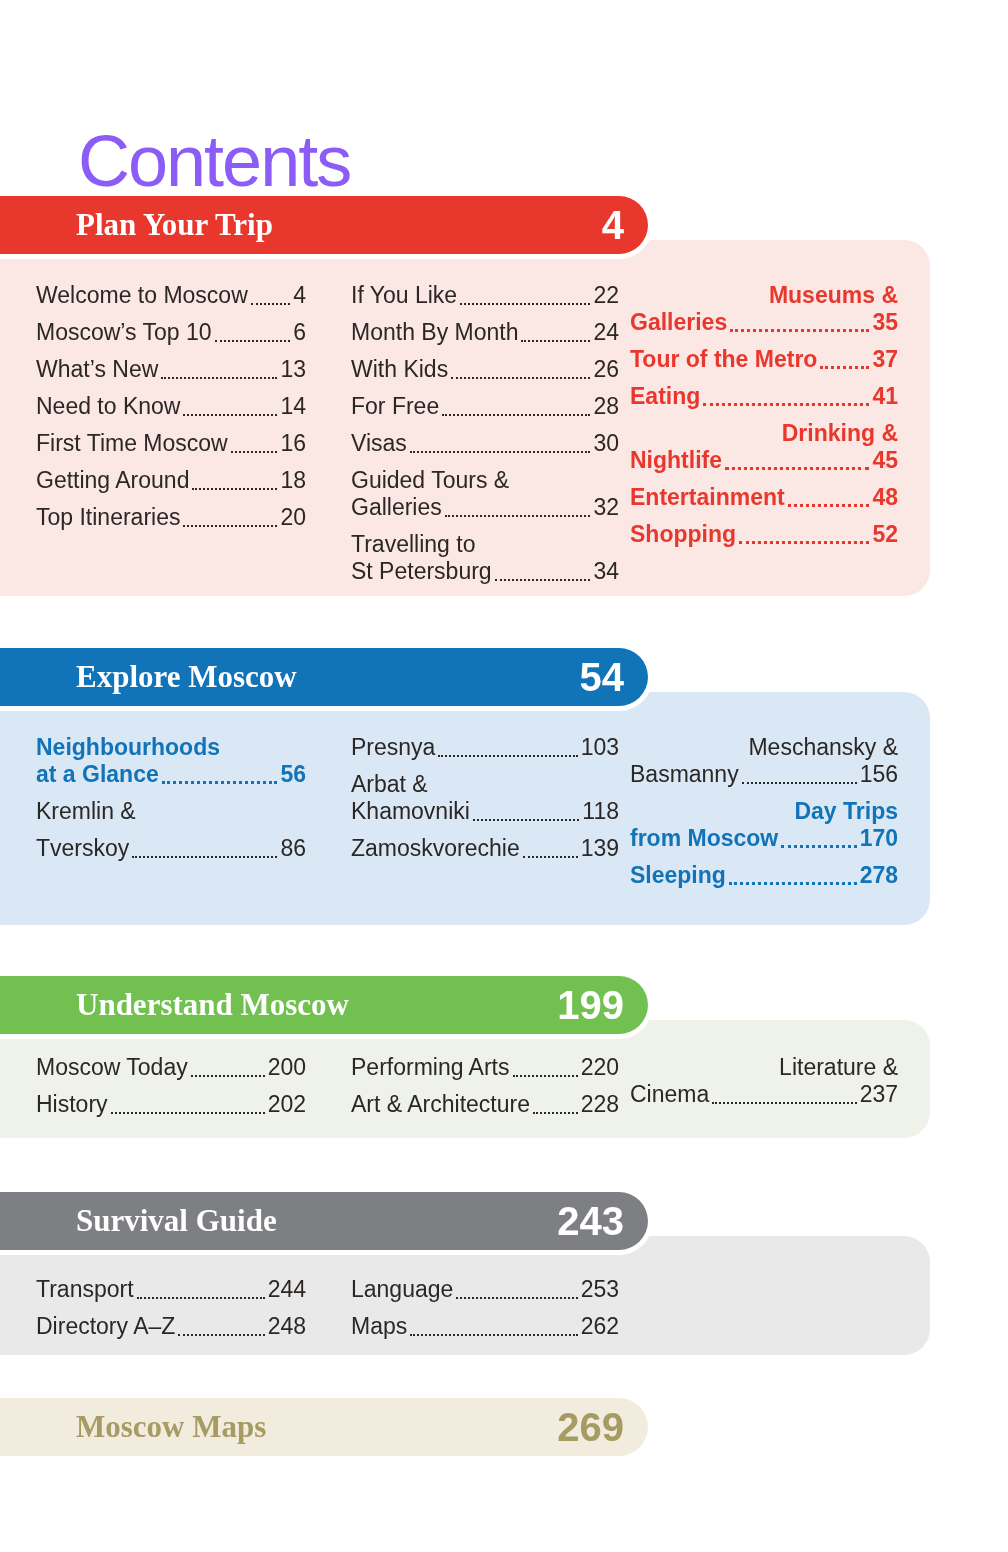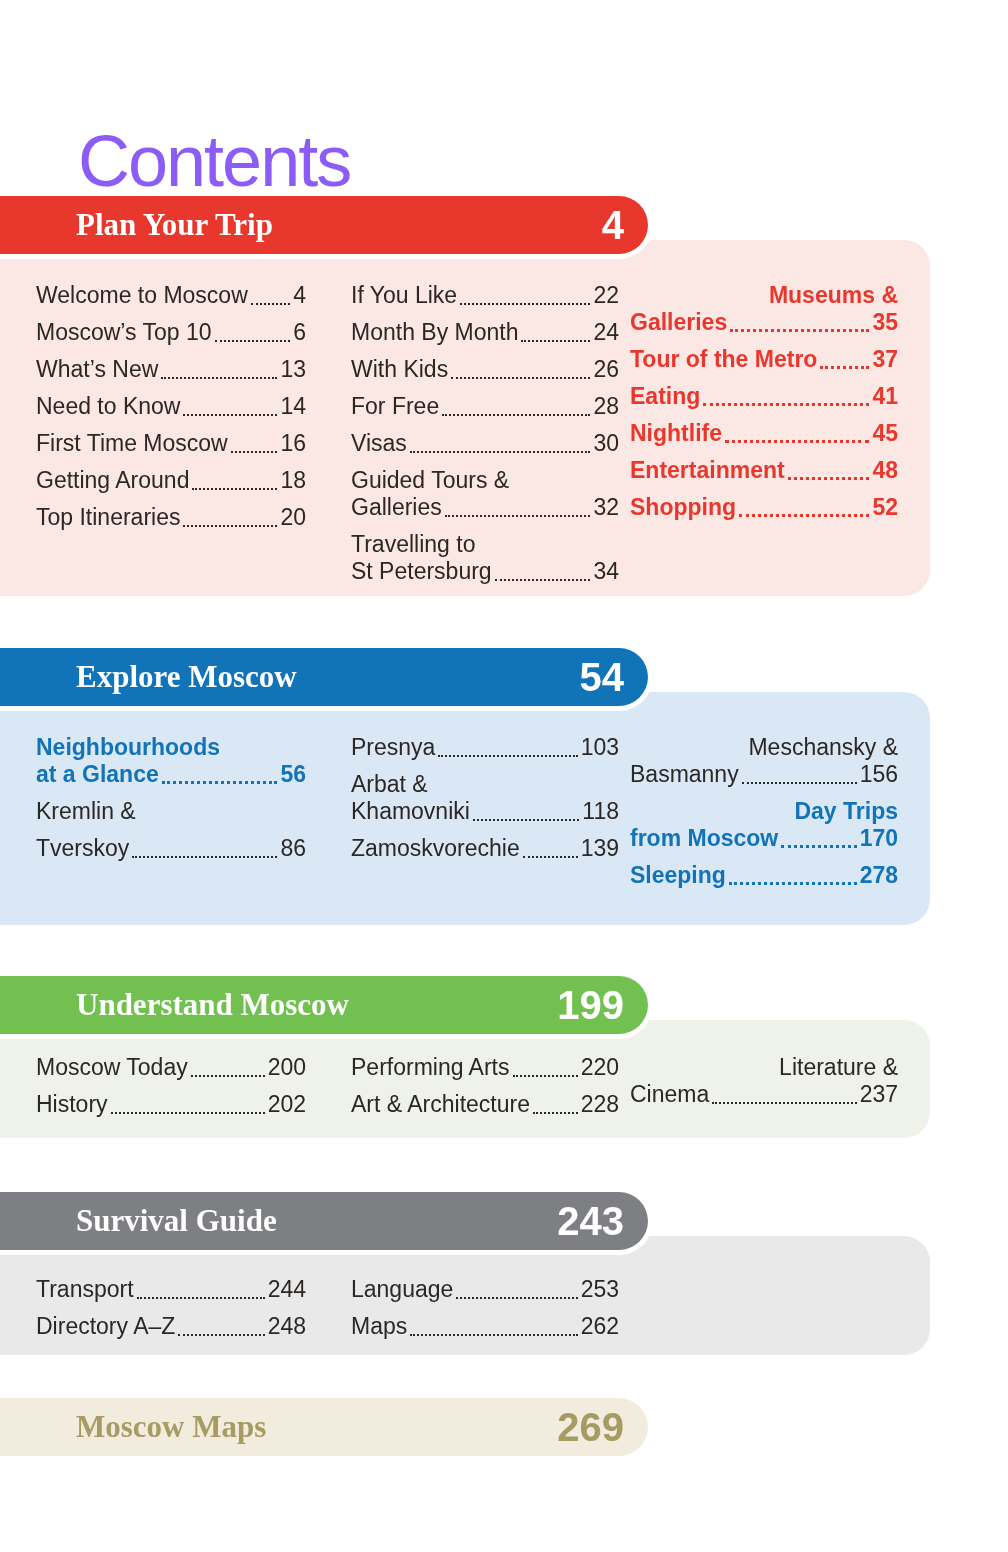--- a/index.html
+++ b/index.html
@@ -199,20 +199,21 @@
           </div>
         </div>
         <div class="entry bold">
           <div class="flexline">
             <span class="lbl">Eating</span>
             <span class="dots"></span>
             <span class="pg">41</span>
           </div>
         </div>
         <div class="entry bold">
+          <div class="line">Drinking &amp;</div>
           <div class="flexline">
             <span class="lbl">Nightlife</span>
             <span class="dots"></span>
             <span class="pg">45</span>
           </div>
         </div>
         <div class="entry bold">
           <div class="flexline">
             <span class="lbl">Entertainment</span>
             <span class="dots"></span>

